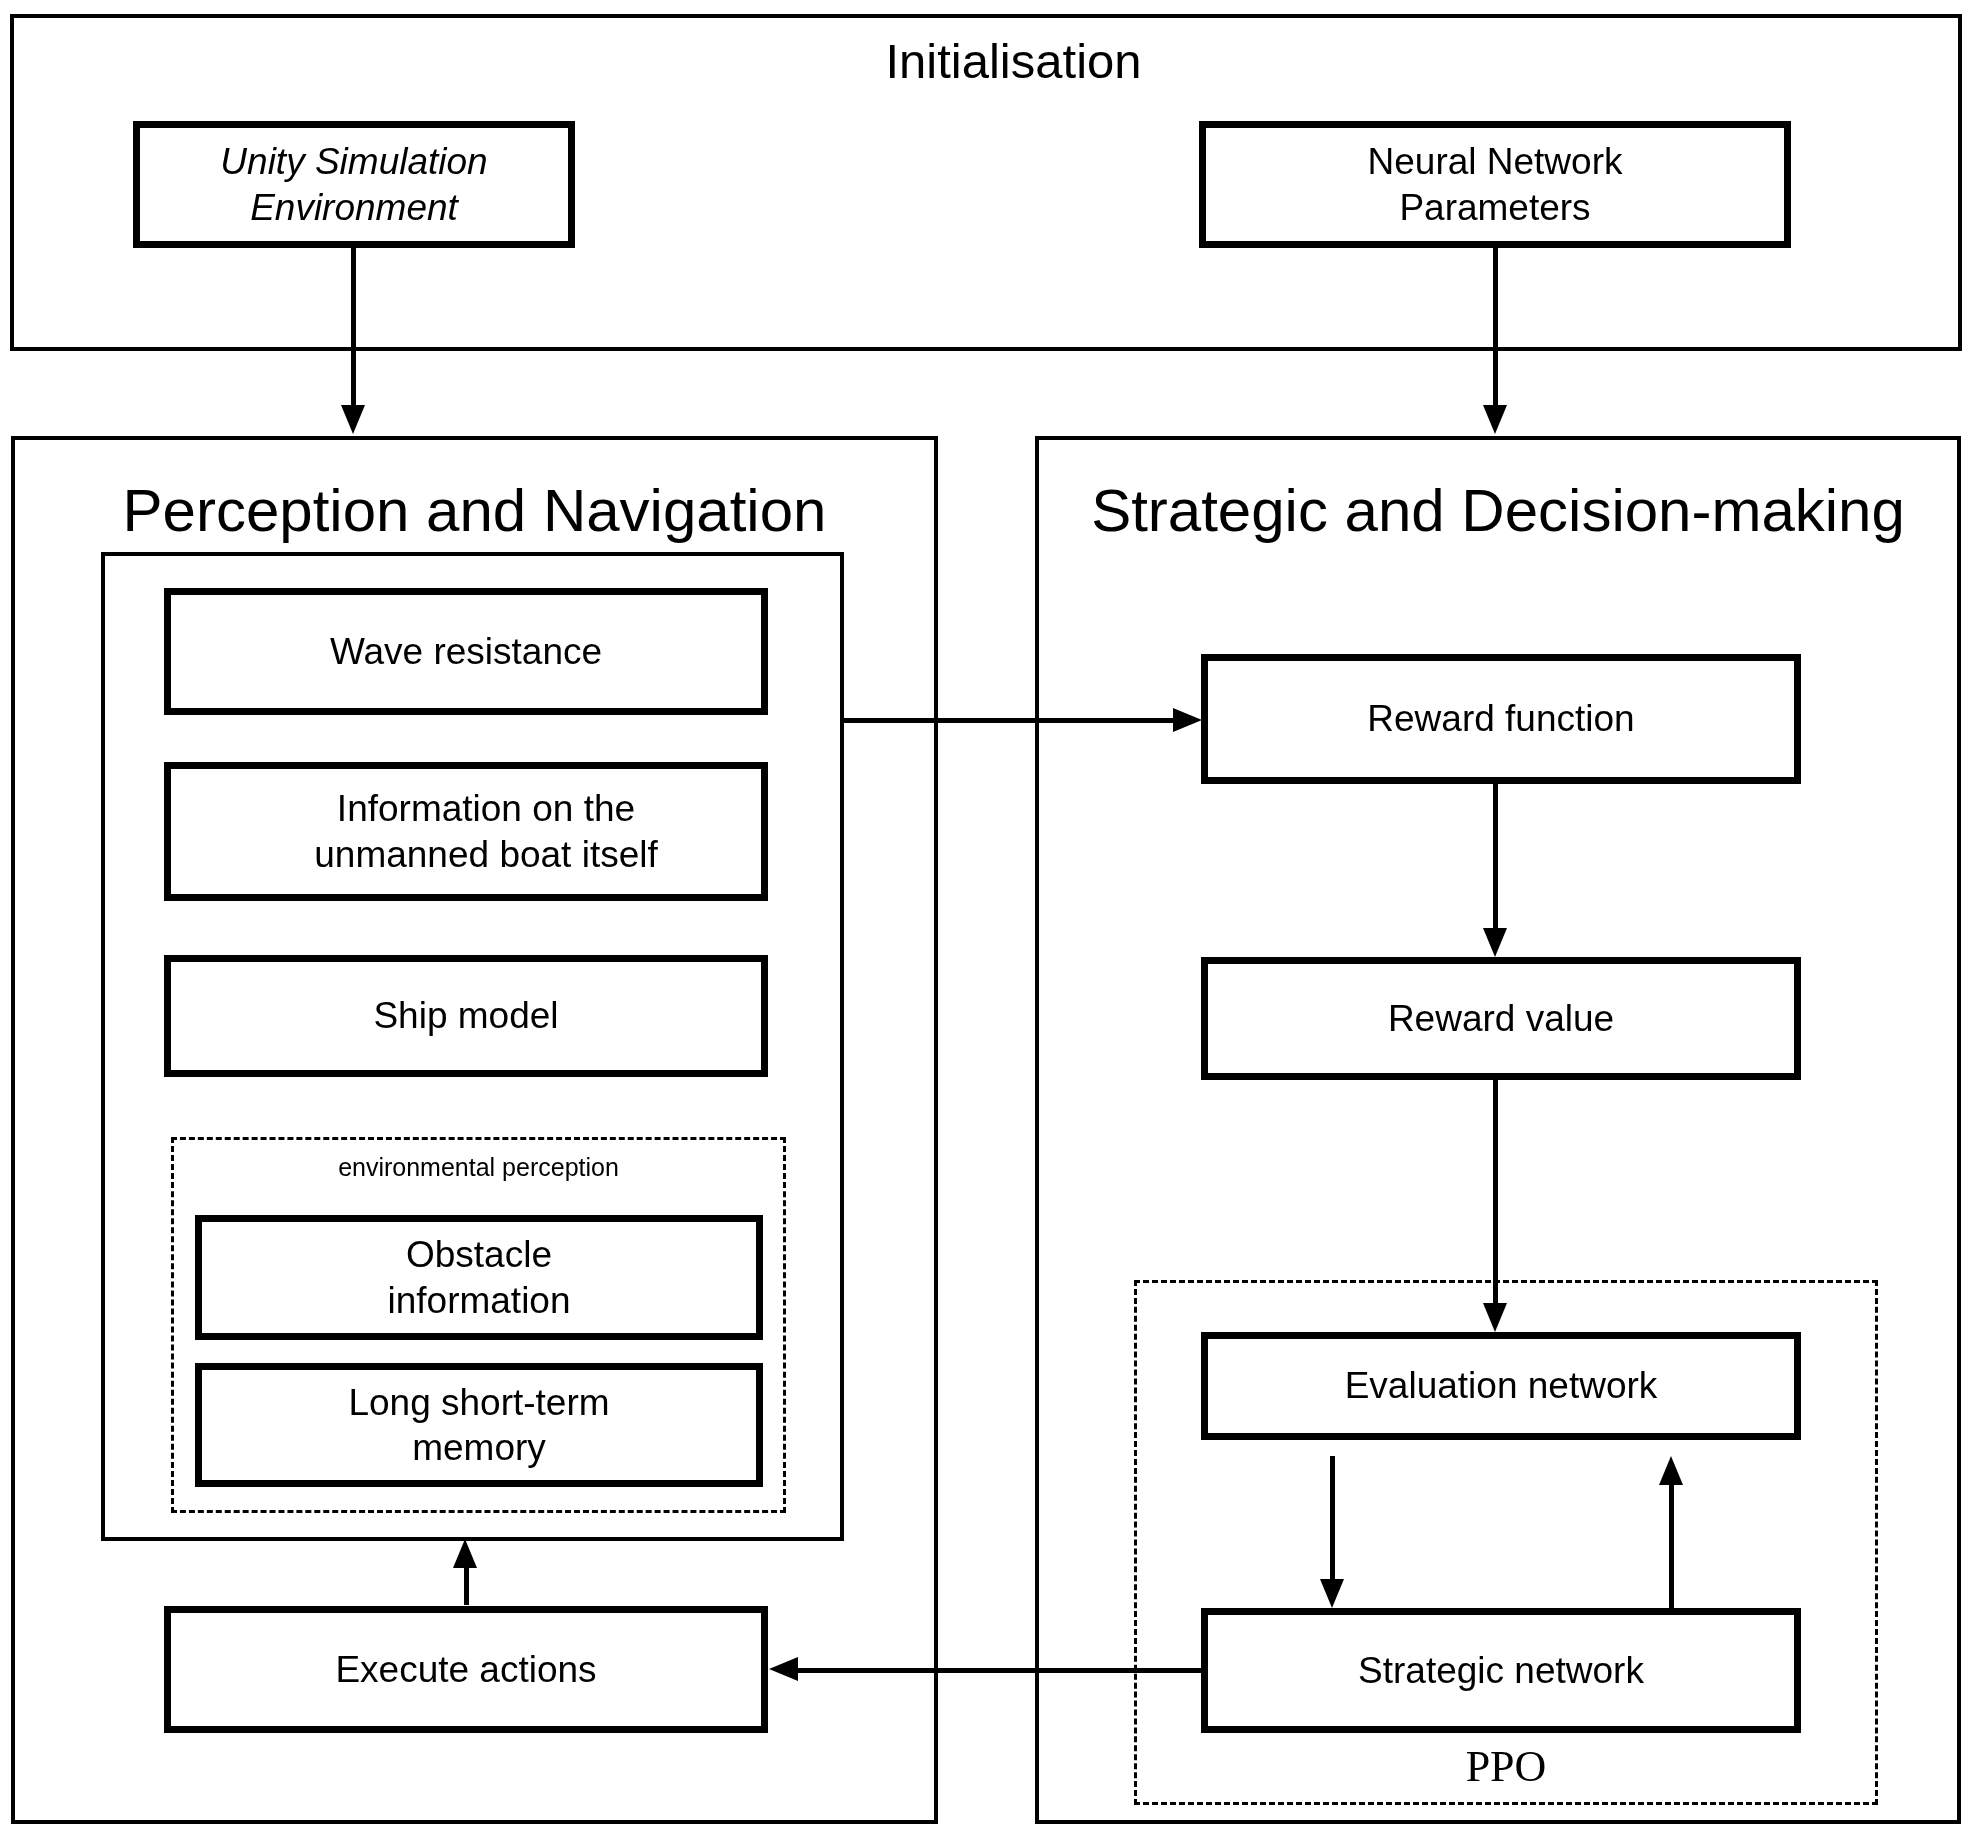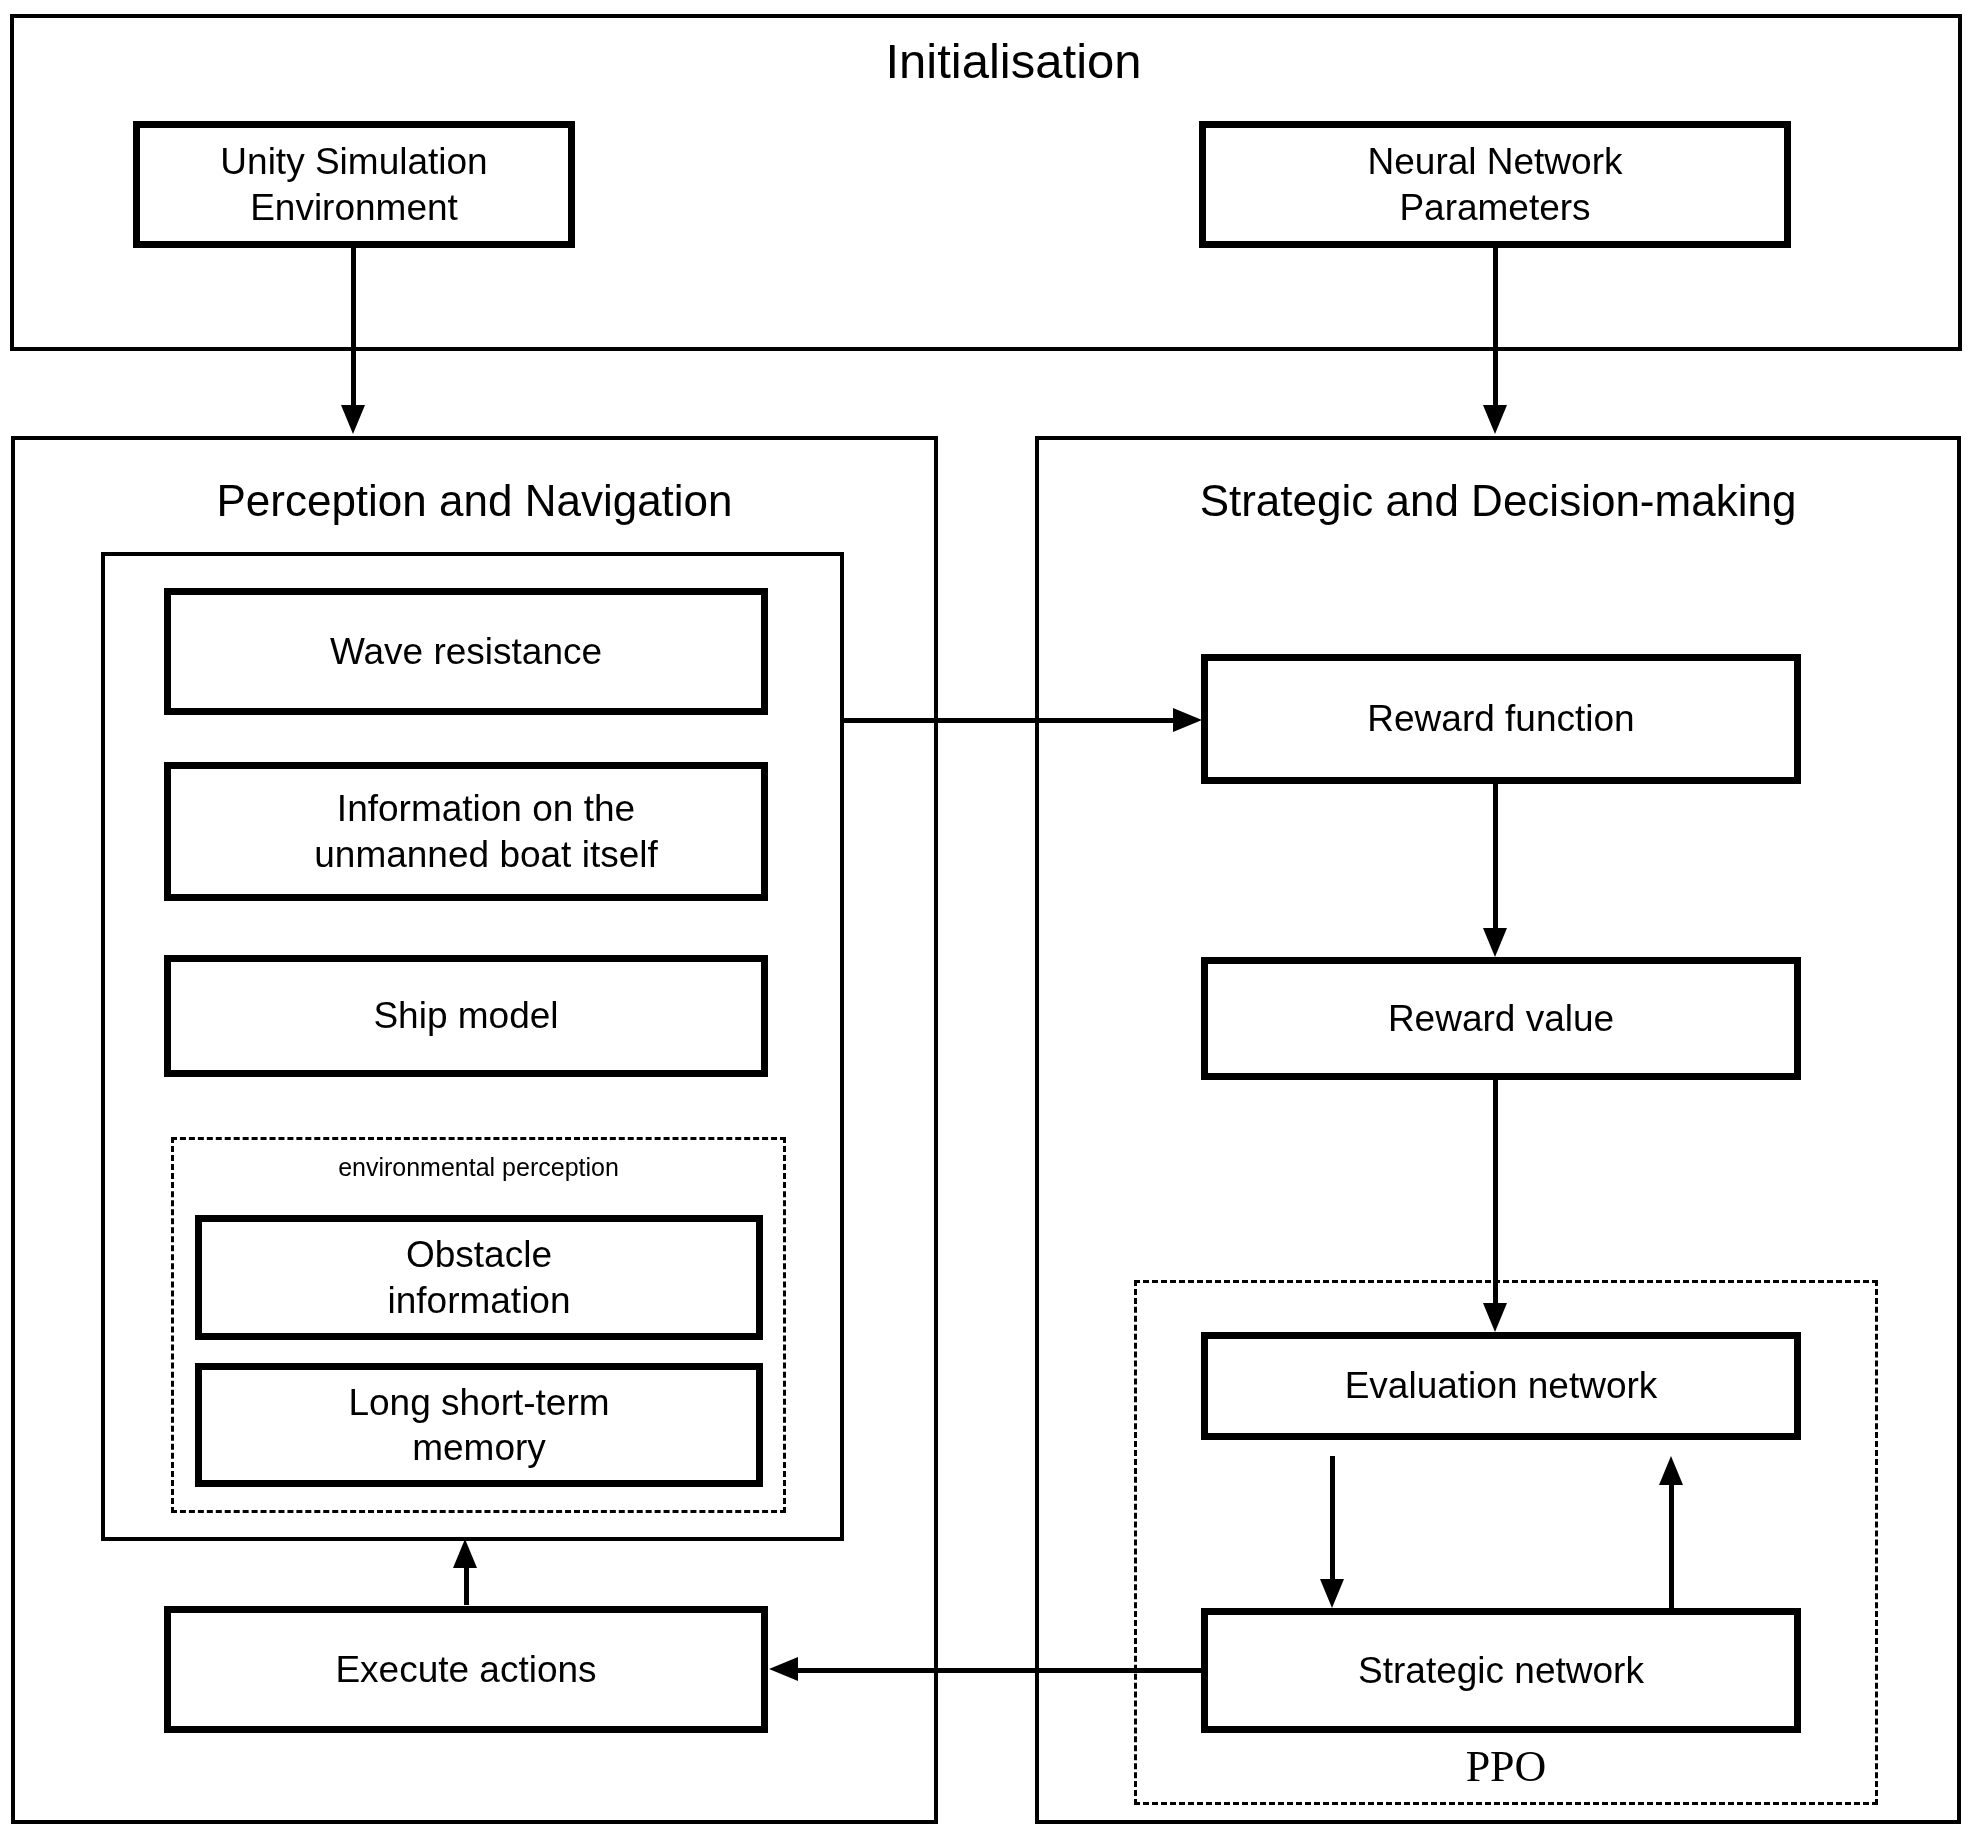--- a/index.html
+++ b/index.html
@@ -34,21 +34,21 @@
   }
   .dashed {
     position: absolute;
     border: 3.2px dashed #000;
     box-sizing: border-box;
     background: transparent;
   }
   .title {
     position: absolute;
     text-align: center;
-    font-size: 44px;
+    font-size: 60px;
     white-space: pre-line;
   }
   .env-label {
     position: absolute;
     text-align: center;
     font-size: 25px;
   }
   .ppo-label {
     position: absolute;
     text-align: center;
@@ -64,21 +64,21 @@
   .head-left  { border-top: 12.7px solid transparent; border-bottom: 12.7px solid transparent; border-right: 29px solid #000; }
 </style>
 </head>
 <body>
 
 <div class="canvas">
 
   <div class="section" style="left:9.5px; top:14.3px; width:1952px; height:337px; border-width:4.8px;"></div>
   <div class="title" style="left:9.5px; top:33px; width:1952px; font-size:49px;padding-left:28px;">Initialisation</div>
 
-  <div class="node" style="left:133px; top:121px; width:442px; height:127px;">
+  <div class="node" style="left:133px; top:121px; width:442px; height:127px;font-style:italic;">
     <span>Unity Simulation
 Environment</span>
   </div>
 
   <div class="node" style="left:1199px; top:121px; width:592px; height:127px;">
     <span>Neural Network
 Parameters</span>
   </div>
 
   <div class="section" style="left:11px; top:436px; width:927px; height:1388px;"></div>

